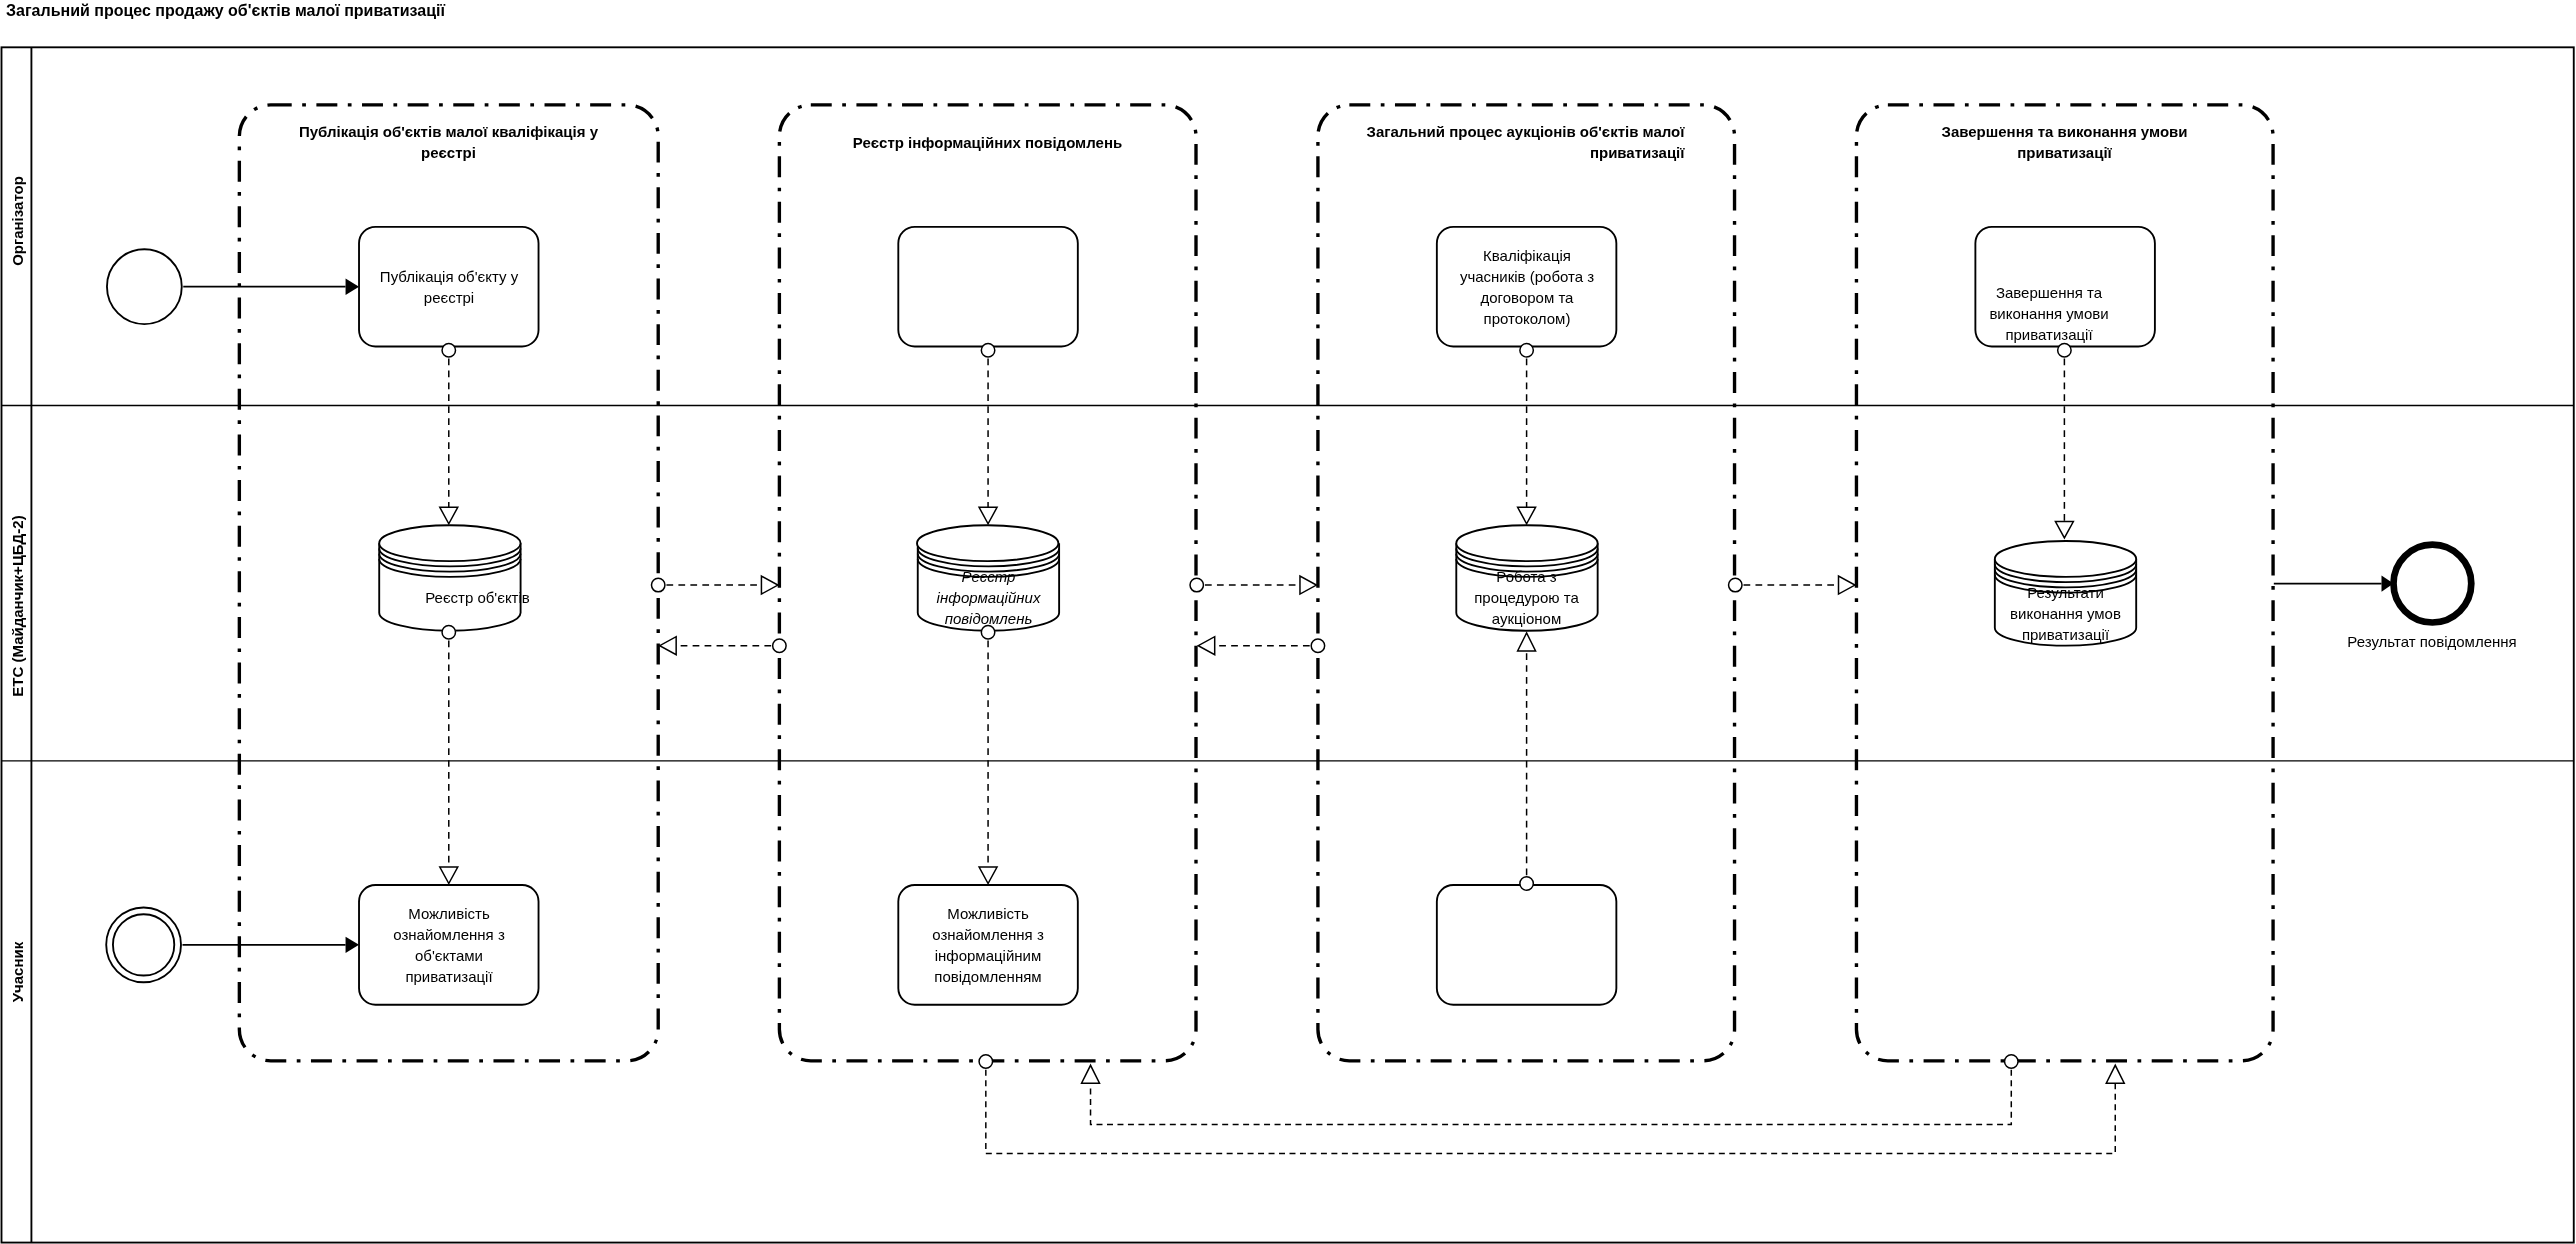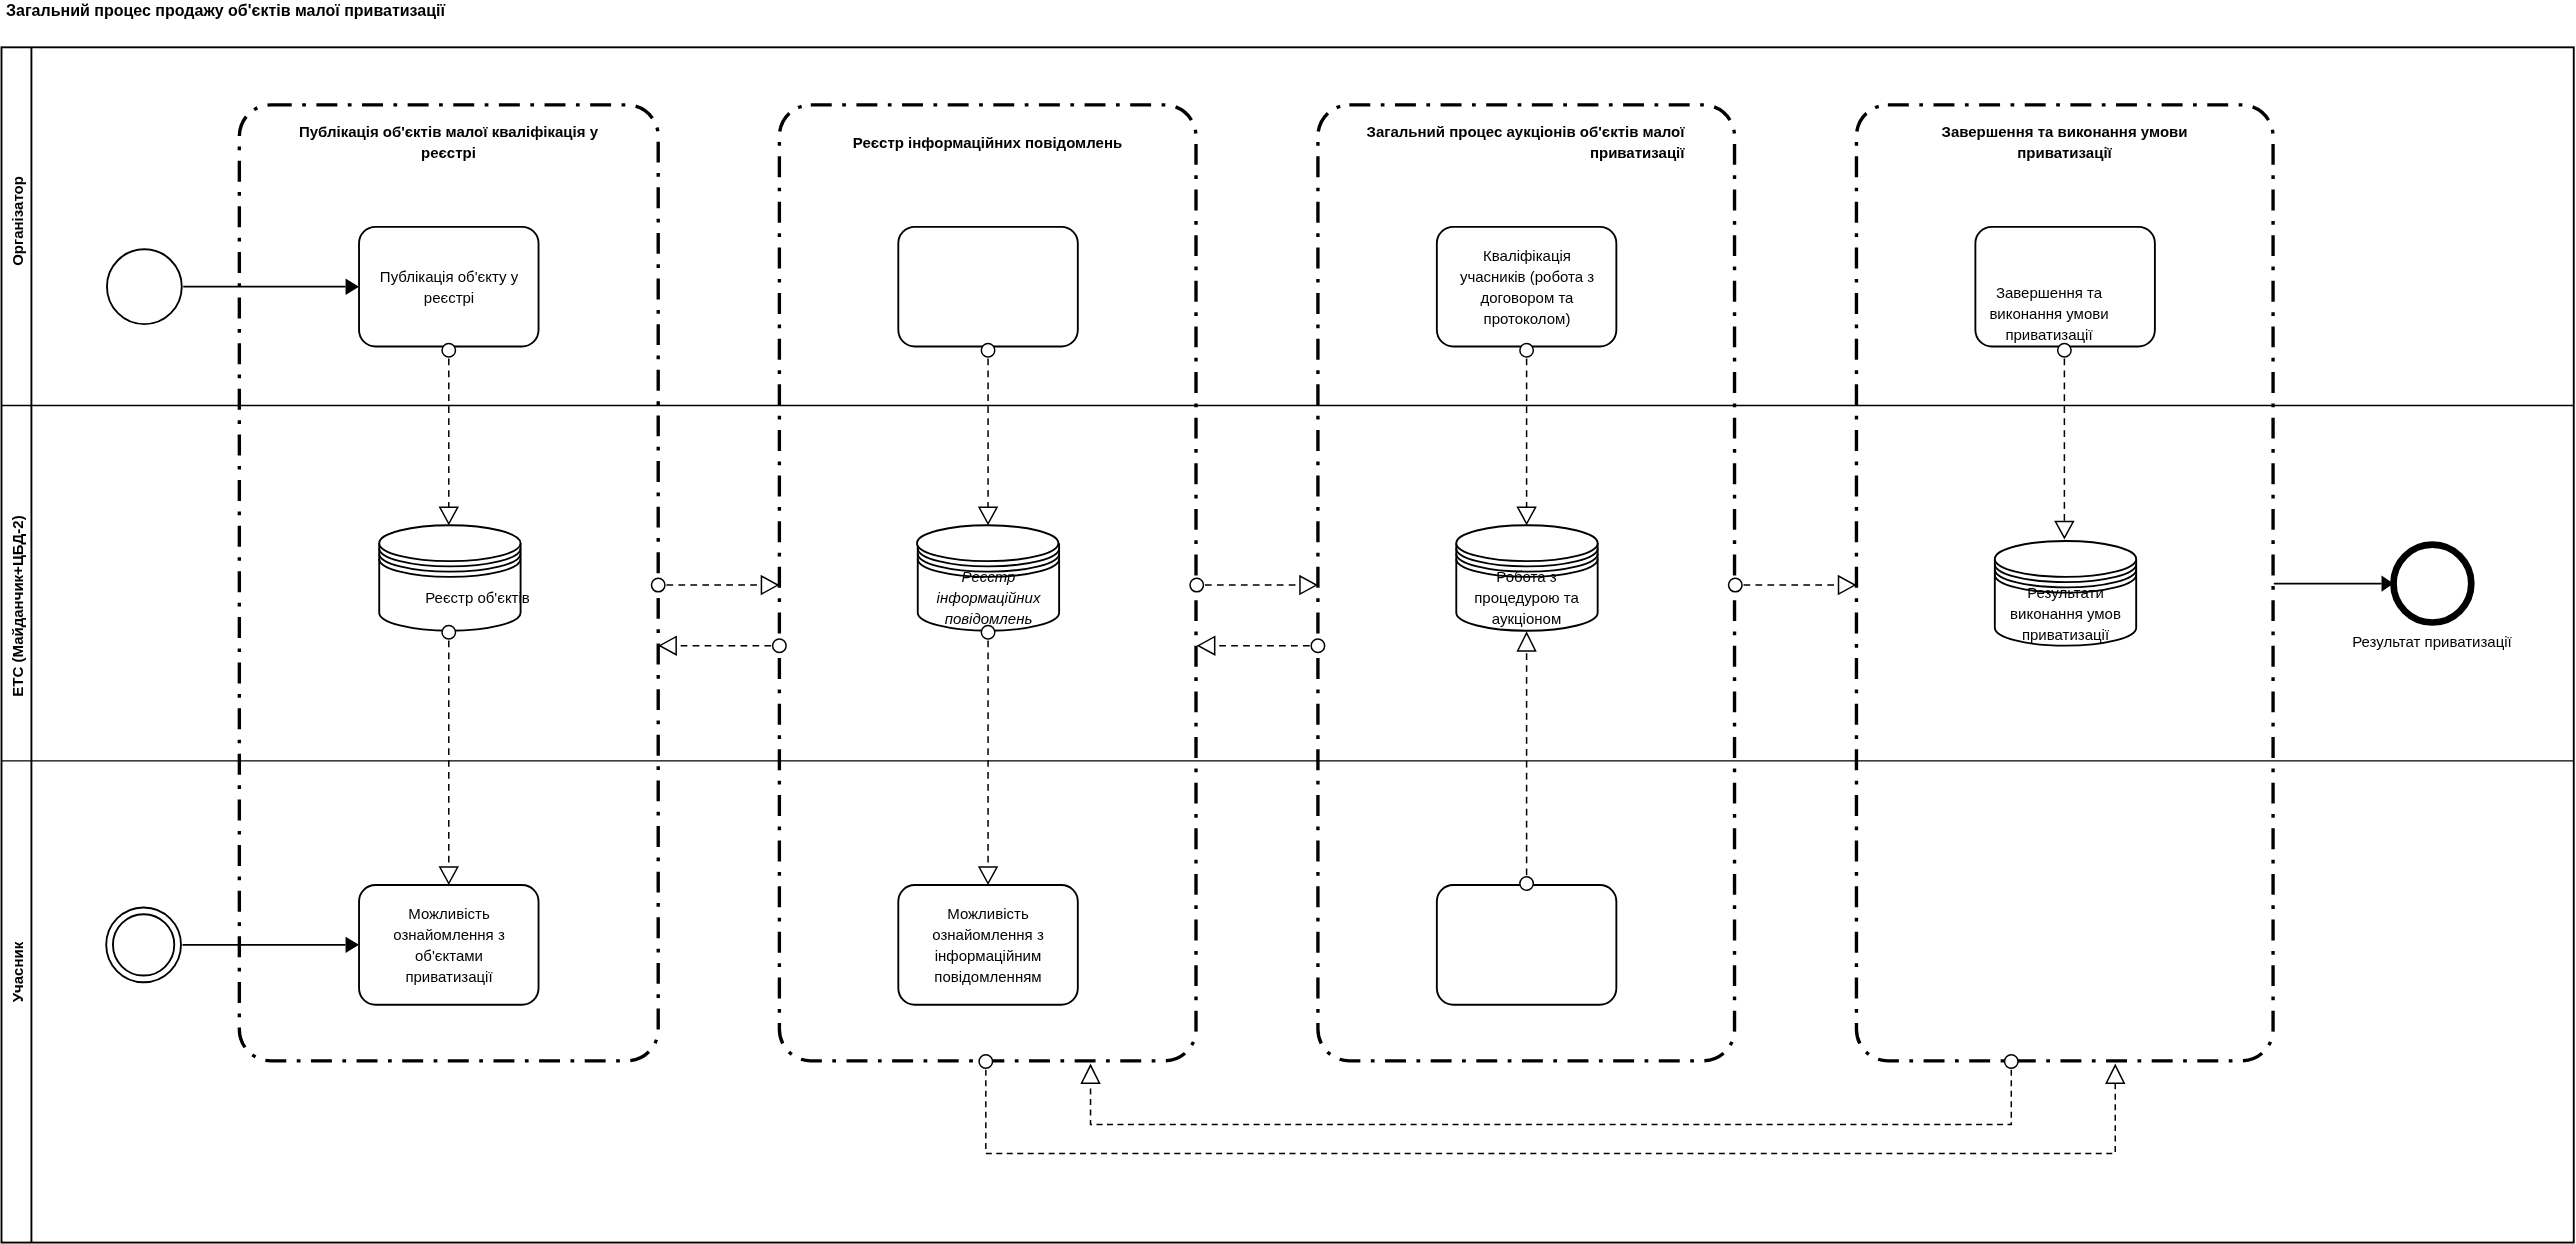--- a/index.html
+++ b/index.html
@@ -203,15 +203,15 @@
 
   <div class="node-label" style="left:359px;top:885px;width:180px;height:120px;">Можливість
 ознайомлення з
 об'єктами
 приватизації</div>
   <div class="node-label" style="left:898px;top:885px;width:180px;height:120px;">Можливість
 ознайомлення з
 інформаційним
 повідомленням</div>
 
-  <div class="evt-label" style="left:2320px;top:633px;">Результат приватизації</div>
+  <div class="evt-label" style="left:2320px;top:633px;">Результат повідомлення</div>
 </div>
 
 
 </body></html>

